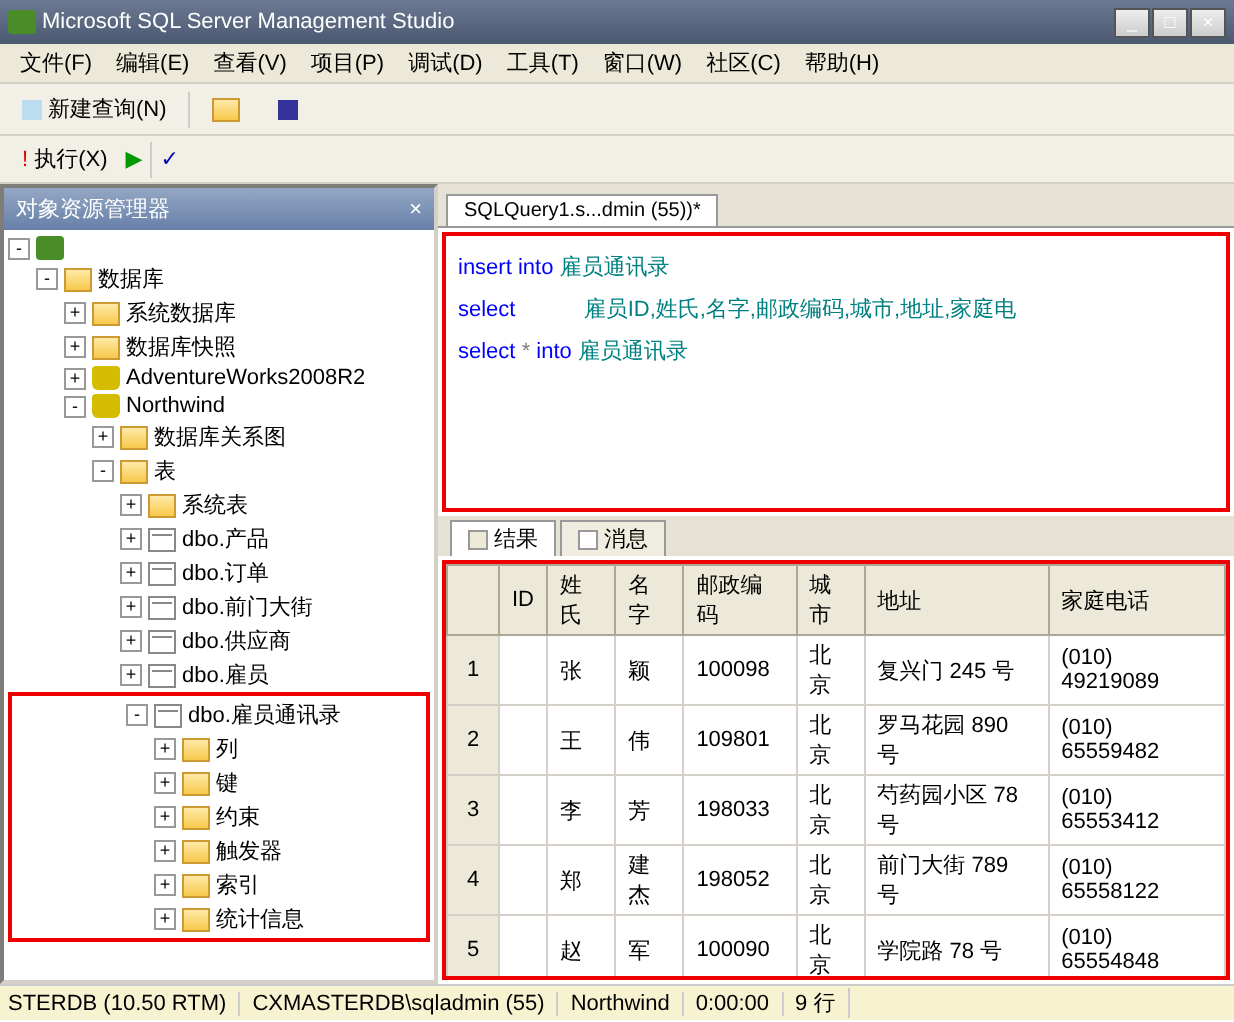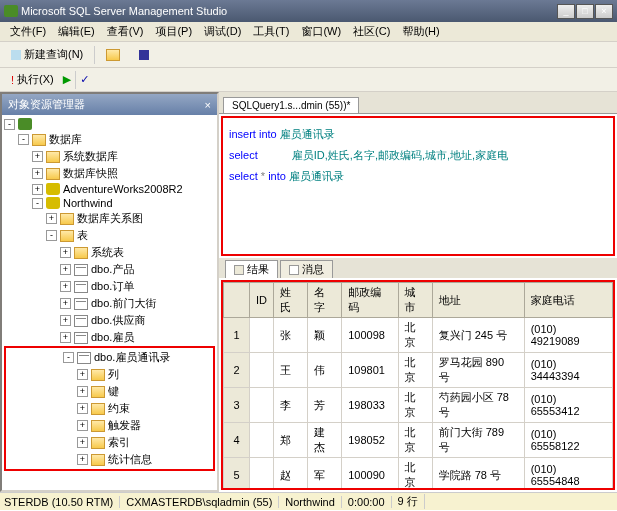--- a/index.html
+++ b/index.html
@@ -262,21 +262,21 @@
               <td>(010) 49219089</td>
             </tr>
             <tr>
               <td class="rowhead">2</td>
               <td></td>
               <td>王</td>
               <td>伟</td>
               <td>109801</td>
               <td>北京</td>
               <td>罗马花园 890 号</td>
-              <td>(010) 34443394</td>
+              <td>(010) 65559482</td>
             </tr>
             <tr>
               <td class="rowhead">3</td>
               <td></td>
               <td>李</td>
               <td>芳</td>
               <td>198033</td>
               <td>北京</td>
               <td>芍药园小区 78 号</td>
               <td>(010) 65553412</td>

